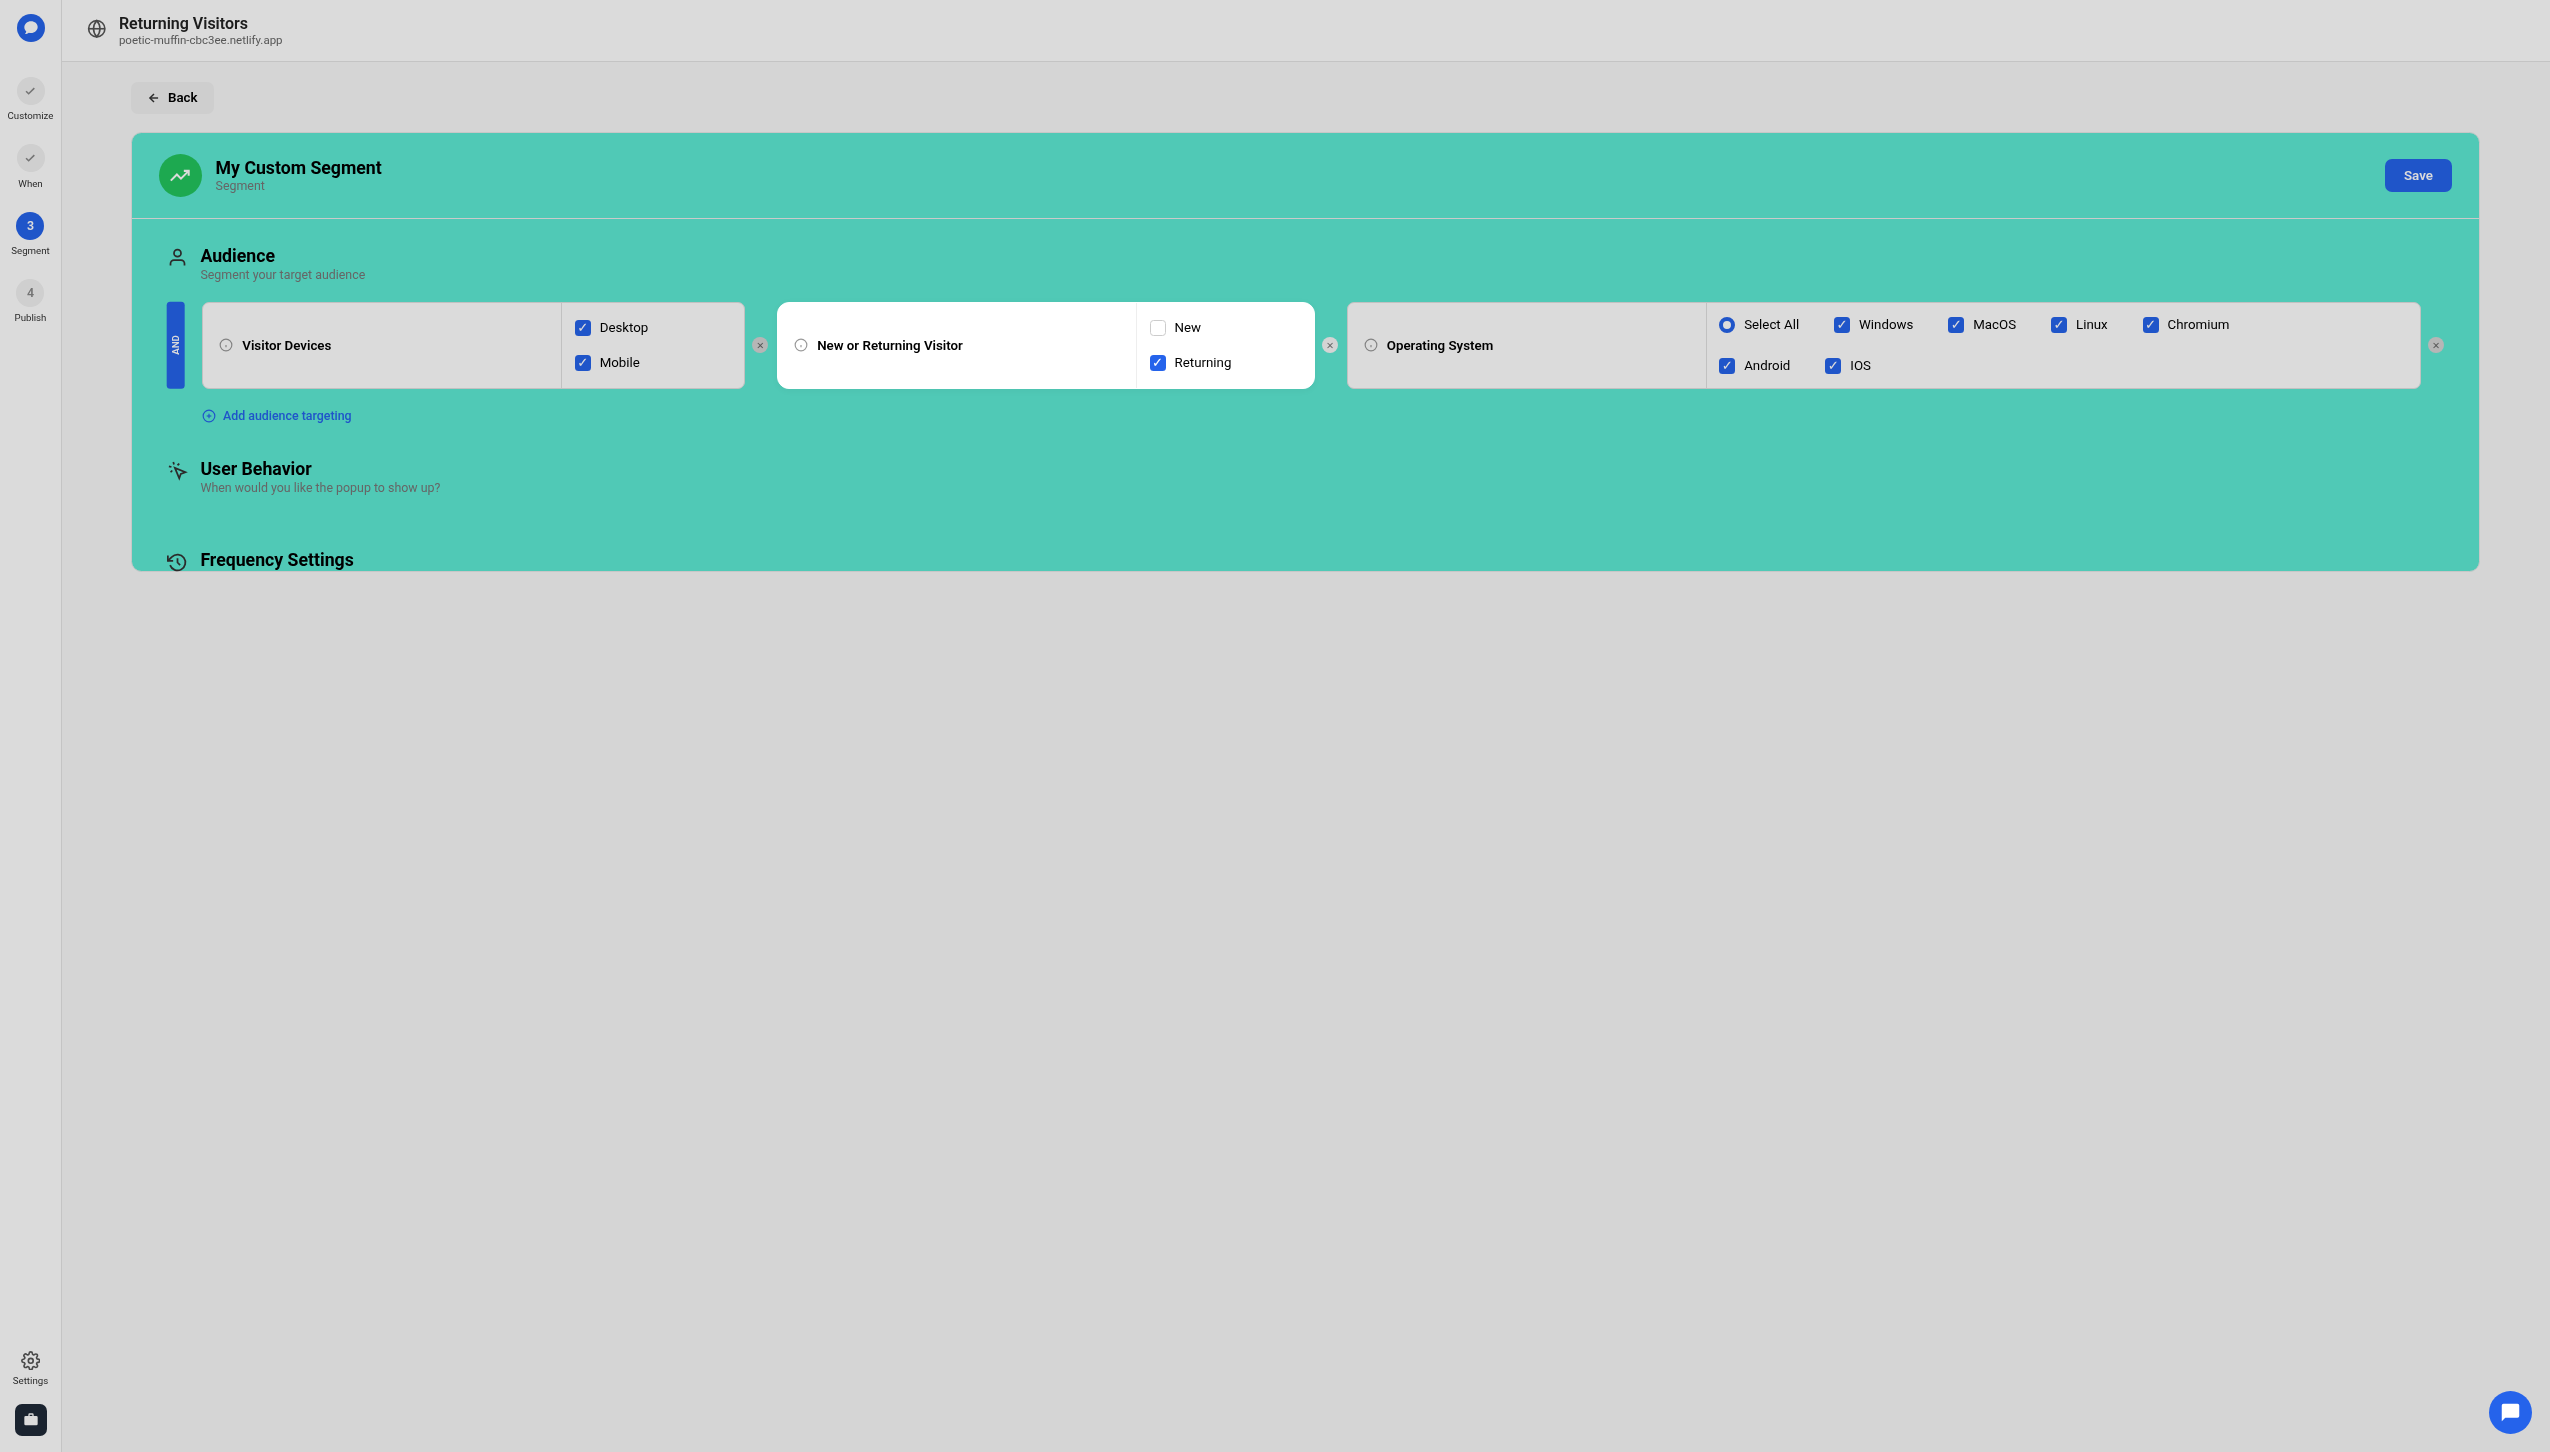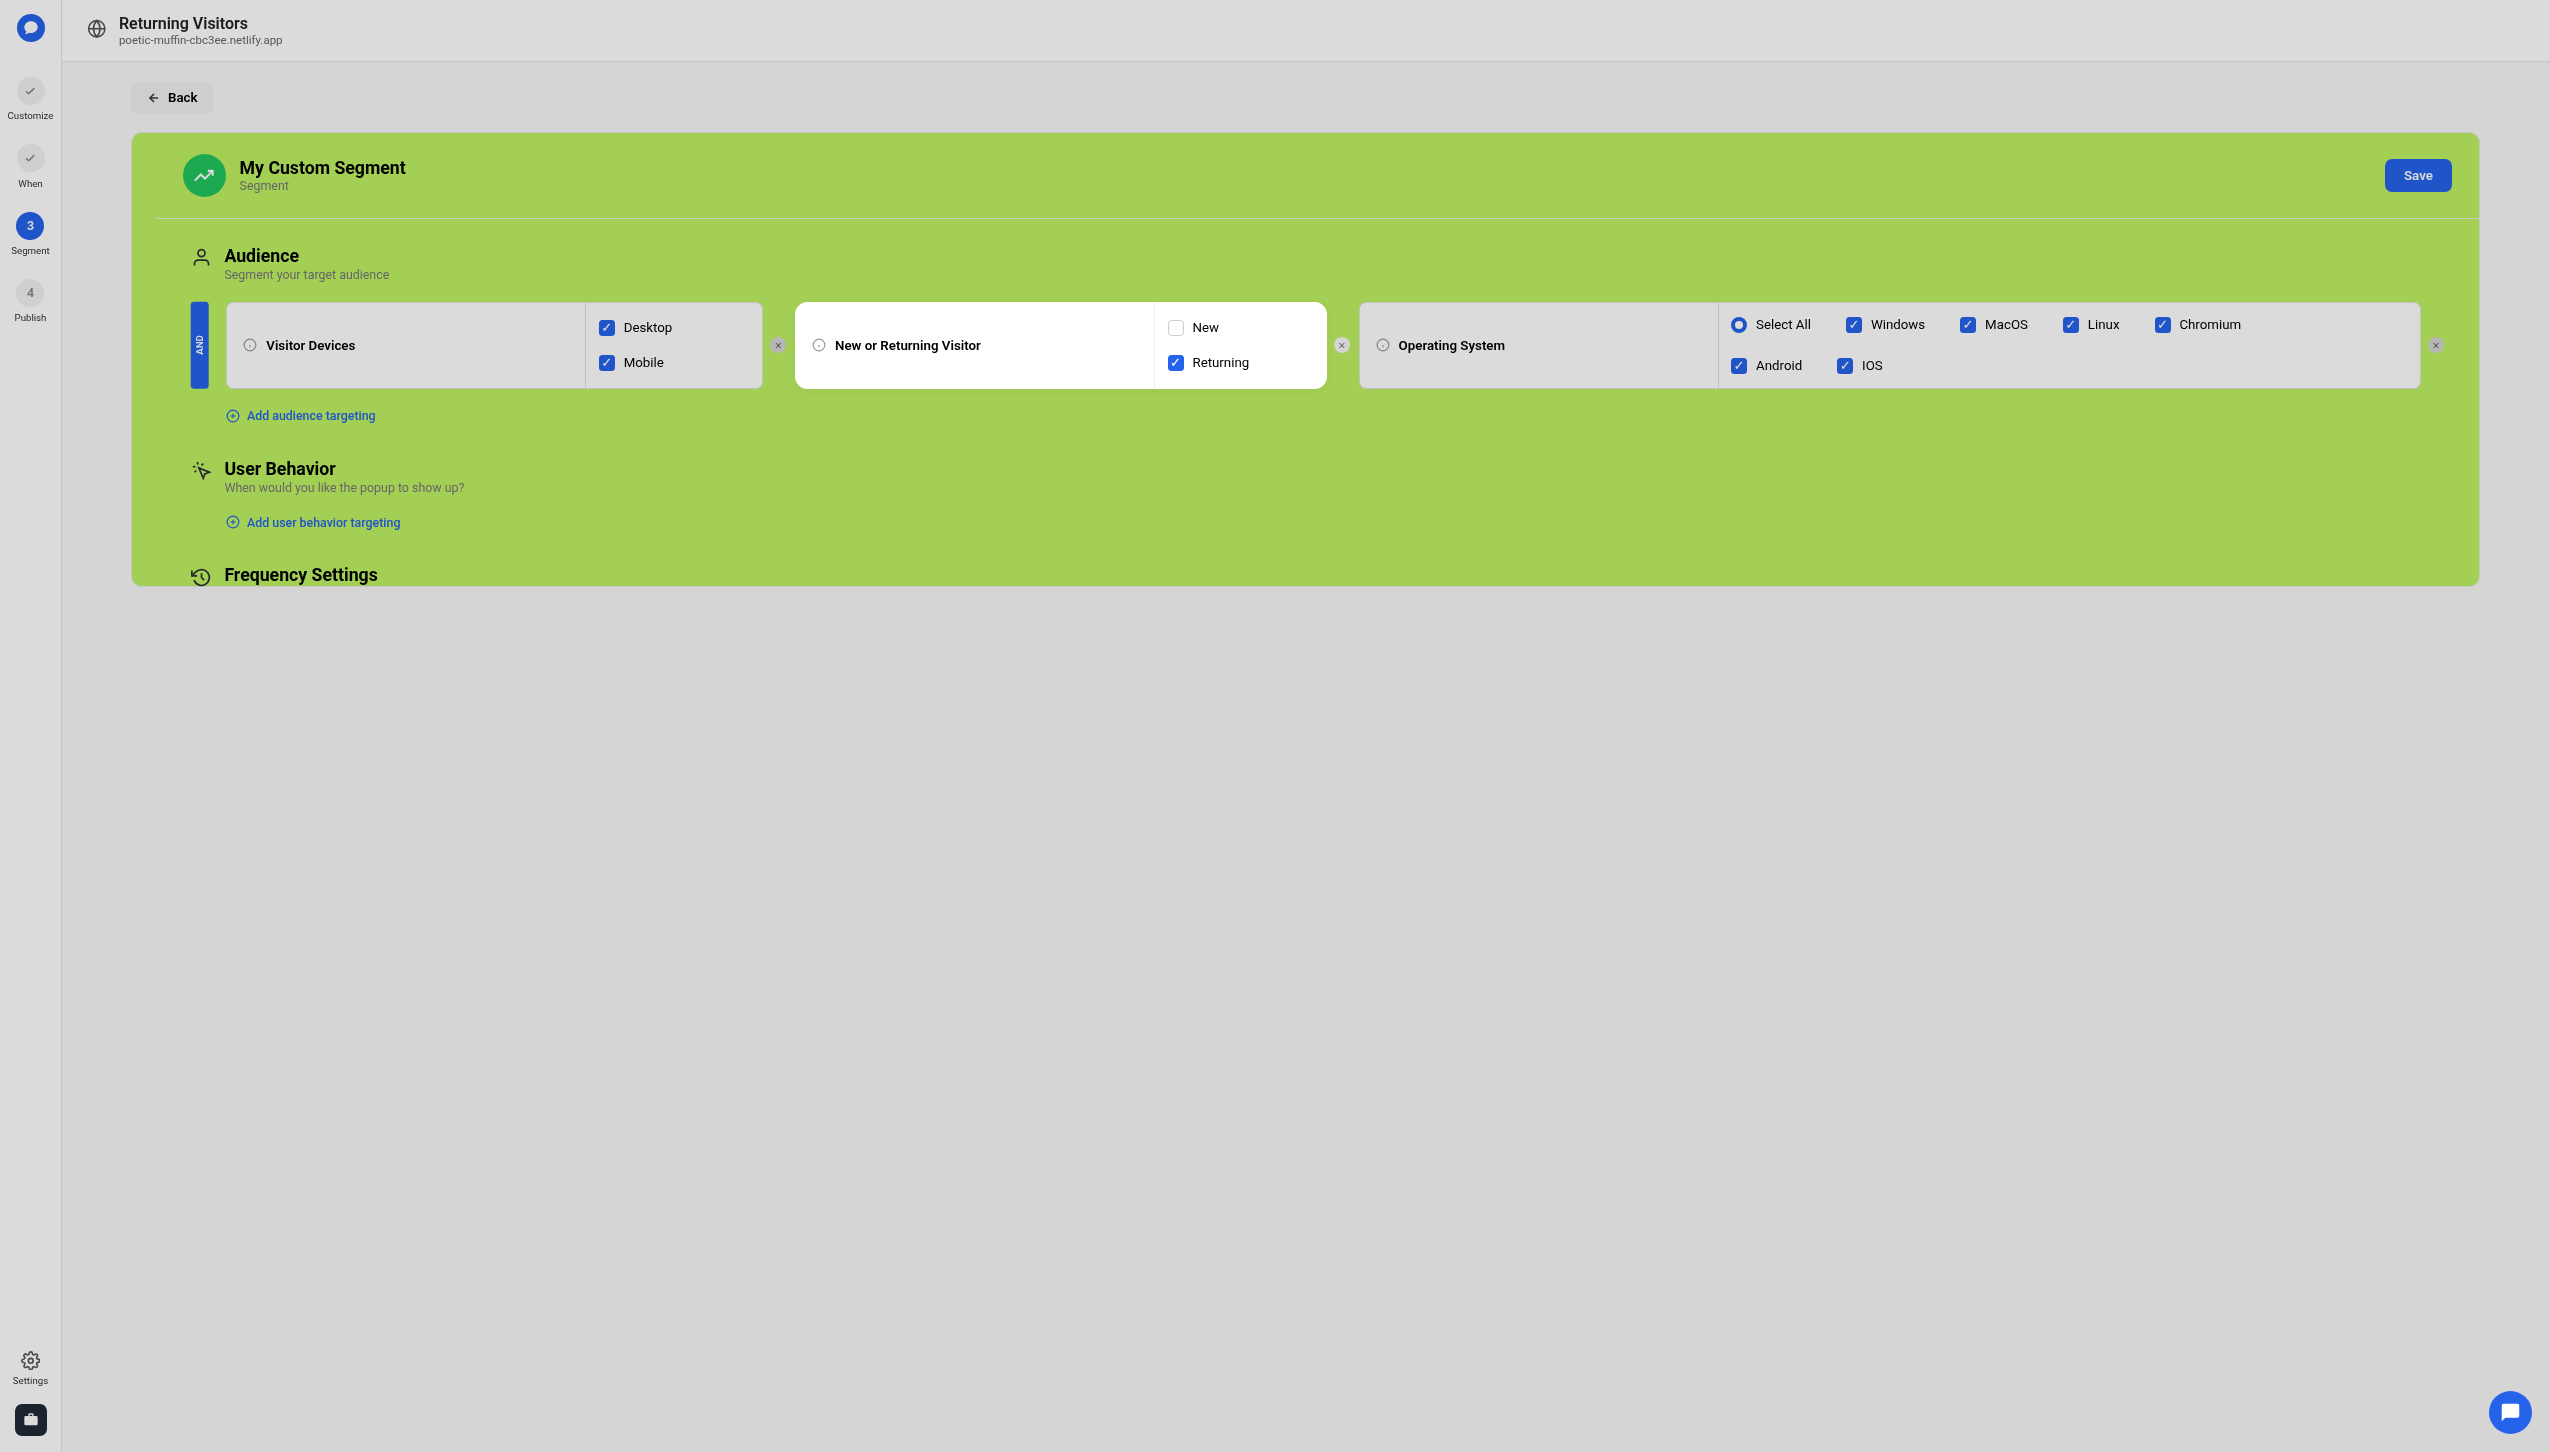--- a/index.html
+++ b/index.html
@@ -23,21 +23,21 @@
     .main { flex: 1; display: flex; flex-direction: column; }
     .topbar { height: 62px; border-bottom: 0.9px solid #e5e5e5; display: flex; align-items: center; padding: 0 25px; gap: 12.4px; background: #fff; }
     .globe-icon { color: #555; }
     .topbar-titles { display: flex; flex-direction: column; }
     .page-title { font-size: 16px; font-weight: 600; color: #222; }
     .page-subtitle { font-size: 11.5px; color: #666; }
 
     .content { flex: 1; overflow-y: auto; padding: 19.5px 35px 35px 35px; }
     .back-btn { display: inline-flex; align-items: center; gap: 7px; background: #f0f0f0; border-radius: 7px; padding: 8.9px 16px; font-weight: 600; font-size: 13.3px; margin-bottom: 17.7px; margin-left: 34px; }
 
-    .card { background: #bef264; border-radius: 10.6px; border: 0.9px solid #e8e8e8; margin-left: 34px; margin-right: 35px; padding-left: 24px; }
+    .card { background: #5eead4; border-radius: 10.6px; border: 0.9px solid #e8e8e8; margin-left: 34px; margin-right: 35px; }
     .card-header { display: flex; align-items: center; justify-content: space-between; padding: 21px 26.6px; border-bottom: 0.9px solid #ececec; }
     .seg-head-left { display: flex; align-items: center; gap: 14px; }
     .seg-icon { width: 43px; height: 43px; border-radius: 50%; background: #22c55e; display: flex; align-items: center; justify-content: center; color: #fff; }
     .seg-title { font-size: 17.7px; font-weight: 700; }
     .seg-sub { font-size: 12.4px; color: #777; }
     .save-btn { background: #2563eb; color: #fff; padding: 8.9px 19.5px; border-radius: 7px; font-weight: 600; font-size: 13.3px; }
 
     .section { padding: 26.6px 35px; }
     .section-head { display: flex; align-items: flex-start; gap: 12.4px; margin-bottom: 19.5px; }
     .section-icon { width: 21px; height: 21px; color: #333; padding-top: 1.8px; }
@@ -286,28 +286,20 @@
                   <path d="M7.2 2.2L8 5.1"></path>
                   <path d="M5.1 8L2.2 7.2"></path>
                   <path d="M14 4.1L12 6"></path>
                   <path d="M6 12l-1.9 2"></path>
                 </svg></div>
             <div>
               <div class="section-title">User Behavior</div>
               <div class="section-sub">When would you like the popup to show up?</div>
             </div>
           </div>
-          <div class="add-link">
-            <svg width="14" height="14" viewBox="0 0 24 24" fill="none" stroke="currentColor" stroke-width="2">
-                <circle cx="12" cy="12" r="10"></circle>
-                <line x1="12" y1="8" x2="12" y2="16"></line>
-                <line x1="8" y1="12" x2="16" y2="12"></line>
-              </svg>
-            <span>Add user behavior targeting</span>
-          </div>
         </div>
 
         <div class="section" style="padding-top:8.9px;padding-bottom:0">
           <div class="section-head" style="margin-bottom:0">
             <div class="section-icon"><svg width="21" height="21" viewBox="0 0 24 24" fill="none" stroke="currentColor" stroke-width="2">
                   <polyline points="1 4 1 10 7 10"></polyline>
                   <path d="M3.51 15a9 9 0 1 0 2.13-9.36L1 10"></path>
                   <polyline points="12 7 12 12 15 15"></polyline>
                 </svg></div>
             <div>

